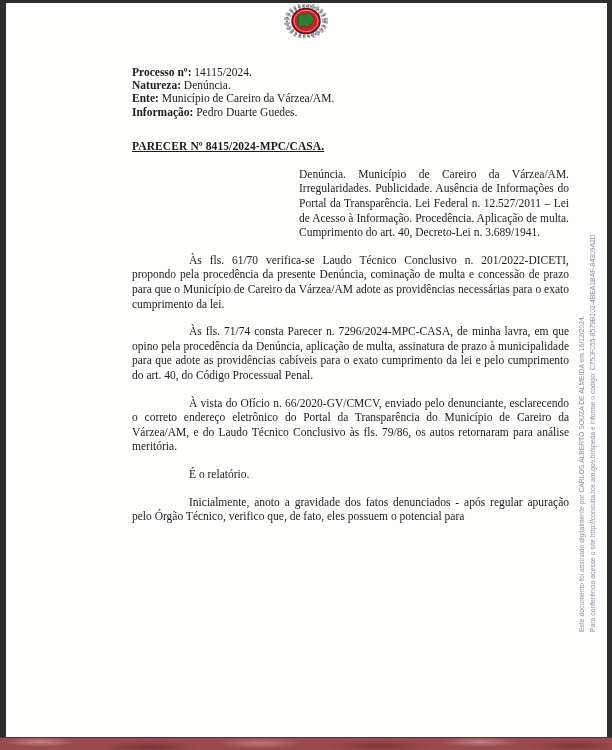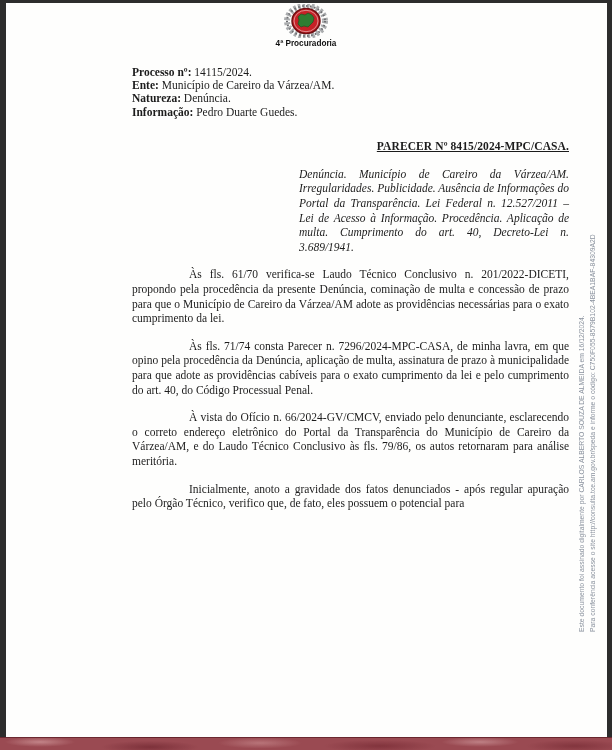--- a/index.html
+++ b/index.html
@@ -29,26 +29,26 @@
   }
 
   
   .content {
     position:absolute; left:88px; top:66px; width:437px;
     color:#1c1c1c; font-size:11.5px; z-index:1;margin-left:44px;
   }
   .meta-block { line-height:13.2px; }
   .meta-label { font-weight:bold; }
   .doc-title {
-    text-align:right; font-weight:bold; text-decoration:underline;
+    text-align:left; font-weight:bold; text-decoration:underline;
     margin-top:21px; font-size:11.5px; letter-spacing:0.1px;
   }
   .summary {
     margin-top:15px; margin-left:167px;
-    text-align:justify; line-height:14.6px;font-style:italic;
+    text-align:justify; line-height:14.6px;
   }
   .body-text { margin-top:0; }
   .body-text p {
     margin:13px 0 0 0; text-indent:57px;
     text-align:justify; line-height:14.6px;
   }
 
   
   .sig-strip {
     position:absolute; left:576px; top:632px;
@@ -84,52 +84,52 @@
   <div class="border-right"></div>
 
   <div class="doc-header">
     <svg class="crest" width="46" height="34" viewBox="0 0 46 34">
       <ellipse cx="23" cy="17" rx="19" ry="15" fill="none" stroke="#aaacae" stroke-width="6" stroke-dasharray="2.5 2"></ellipse>
       <ellipse cx="23" cy="17" rx="19" ry="15" fill="none" stroke="#6d6e71" stroke-width="2" stroke-dasharray="1.5 2.5"></ellipse>
       <ellipse cx="23" cy="17" rx="14" ry="12.5" fill="#c62127" stroke="#6e0f12" stroke-width="1.5"></ellipse>
       <ellipse cx="23" cy="17" rx="12" ry="10.7" fill="none" stroke="#e9bcbc" stroke-width="0.7"></ellipse>
       <path d="M15 13 l3 -3 4 1 3 -2 4 2 2 3 -1 4 -3 3 -2 2 -4 -1 -3 1 -3 -3 1 -4 z" fill="#2e7d32" stroke="#1b4d1e" stroke-width="0.6"></path>
     </svg>
-    <div class="org-line2">4ª Procuradoria</div>
   </div>
 
   <div class="content">
 
     <div class="meta-block">
       <div>
         <span class="meta-label">Processo nº:</span>
         <span>14115/2024.</span>
       </div>
       <div>
+        <span class="meta-label">Natureza:</span>
+        <span>Denúncia.</span>
+      </div>
+      <div>
         <span class="meta-label">Ente:</span>
         <span>Município de Careiro da Várzea/AM.</span>
-      </div>
-      <div>
-        <span class="meta-label">Natureza:</span>
-        <span>Denúncia.</span>
       </div>
       <div>
         <span class="meta-label">Informação:</span>
         <span>Pedro Duarte Guedes.</span>
       </div>
     </div>
 
     <div class="doc-title">PARECER Nº 8415/2024-MPC/CASA.</div>
 
     <div class="summary">Denúncia. Município de Careiro da Várzea/AM. Irregularidades. Publicidade. Ausência de Informações do Portal da Transparência. Lei Federal n. 12.527/2011 – Lei de Acesso à Informação. Procedência. Aplicação de multa. Cumprimento do art. 40, Decreto-Lei n. 3.689/1941.</div>
 
     <div class="body-text">
       <p>Às fls. 61/70 verifica-se Laudo Técnico Conclusivo n. 201/2022-DICETI, propondo pela procedência da presente Denúncia, cominação de multa e concessão de prazo para que o Município de Careiro da Várzea/AM adote as providências necessárias para o exato cumprimento da lei.</p>
       <p>Às fls. 71/74 consta Parecer n. 7296/2024-MPC-CASA, de minha lavra, em que opino pela procedência da Denúncia, aplicação de multa, assinatura de prazo à municipalidade para que adote as providências cabíveis para o exato cumprimento da lei e pelo cumprimento do art. 40, do Código Processual Penal.</p>
-      <p>À vista do Ofício n. 66/2024-GV/CMCV, enviado pelo denunciante, esclarecendo o correto endereço eletrônico do Portal da Transparência do Município de Careiro da Várzea/AM, e do Laudo Técnico Conclusivo às fls. 79/86, os autos retornaram para análise meritória.</p>
+      <p>À vista do Ofício n. 66/2020-GV/CMCV, enviado pelo denunciante, esclarecendo o correto endereço eletrônico do Portal da Transparência do Município de Careiro da Várzea/AM, e do Laudo Técnico Conclusivo às fls. 79/86, os autos retornaram para análise meritória.</p>
+      <p>É o relatório.</p>
       <p>Inicialmente, anoto a gravidade dos fatos denunciados - após regular apuração pelo Órgão Técnico, verifico que, de fato, eles possuem o potencial para</p>
     </div>
 
   </div>
 
   <div class="sig-strip">
     <div>Este documento foi assinado digitalmente por CARLOS ALBERTO SOUZA DE ALMEIDA em 16/12/2024.</div>
     <div>Para conferência acesse o site http://consulta.tce.am.gov.br/speda e informe o código: C750F055-8579B102-4BEA1BAF-84309A2D</div>
   </div>
 

